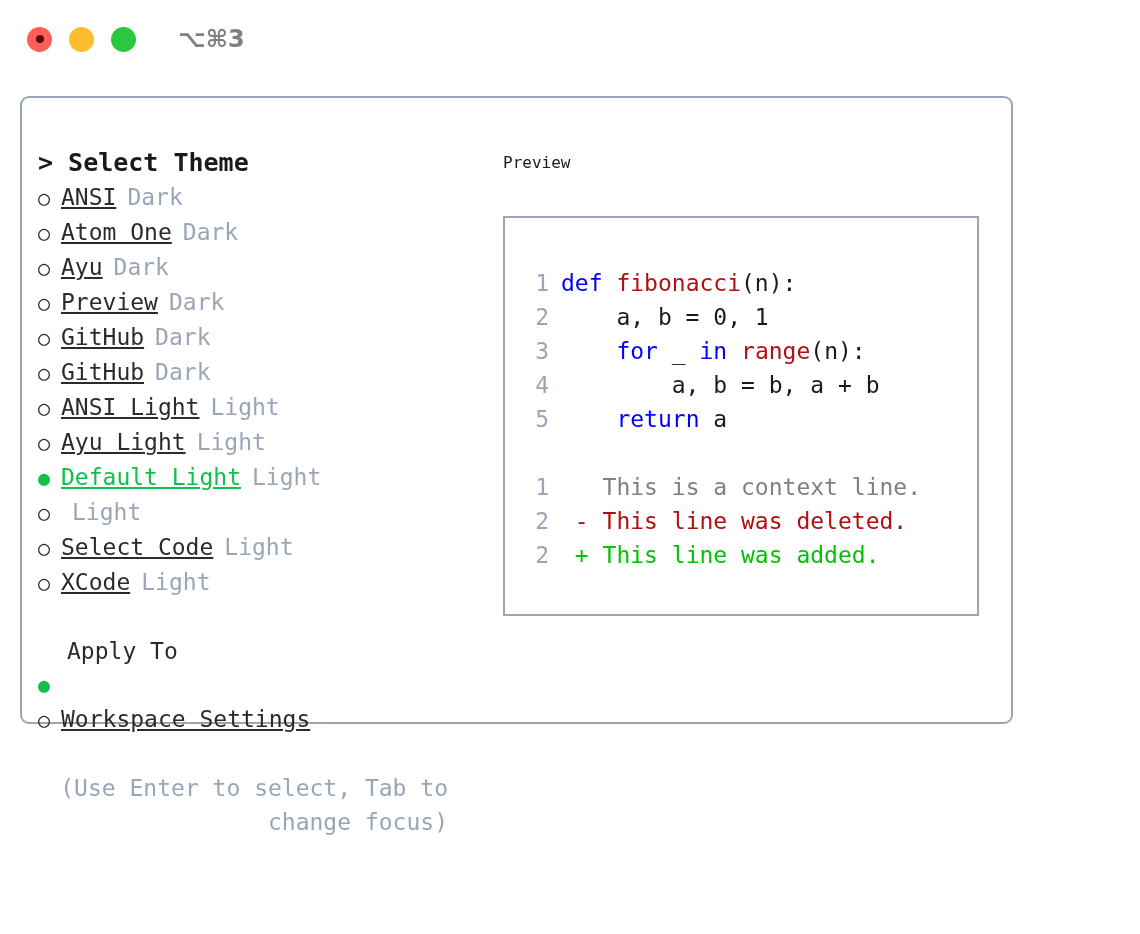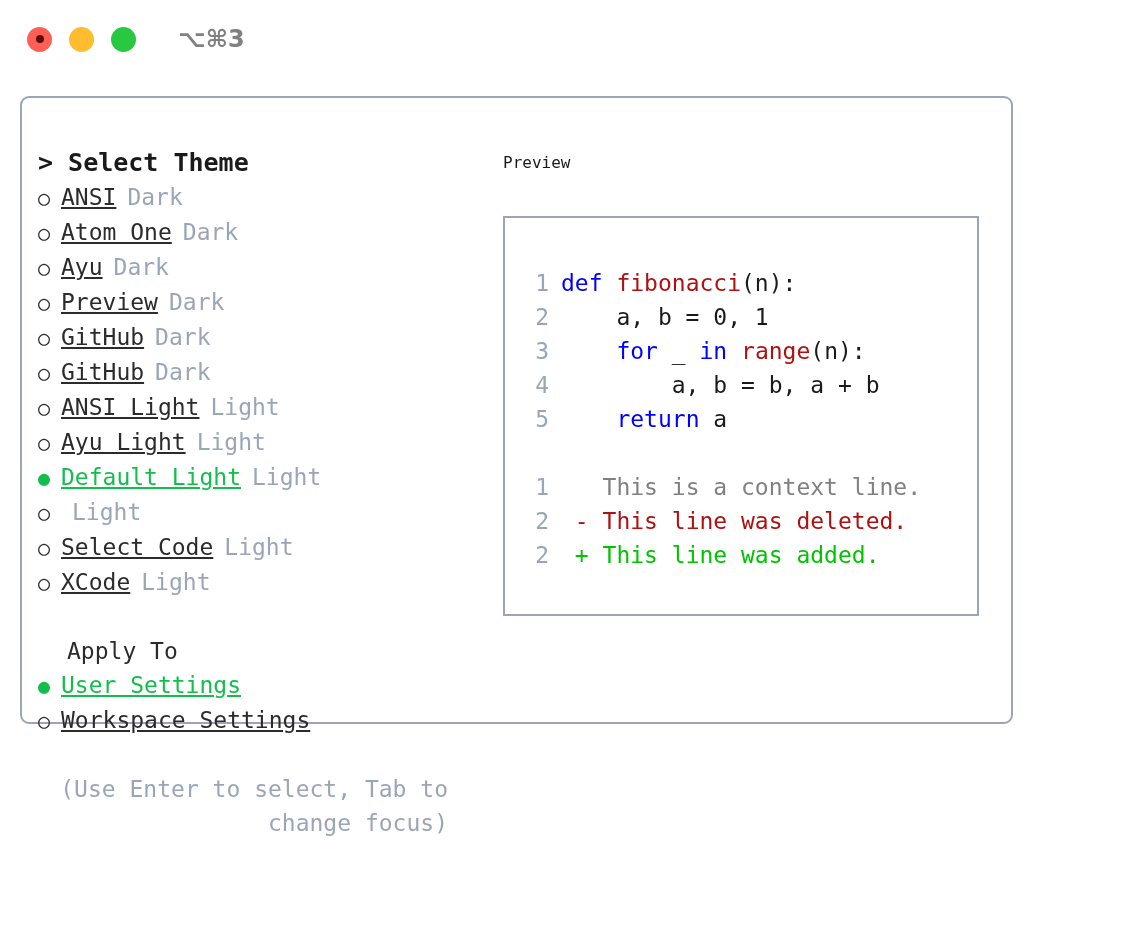--- a/index.html
+++ b/index.html
@@ -212,21 +212,21 @@
           <div class="item"><span class="bullet">○</span><span class="tag">Light</span></div>
           <div class="item"><span class="bullet">○</span><span class="label">Select Code</span><span class="tag">Light</span></div>
           <div class="item"><span class="bullet">○</span><span class="label">XCode</span><span class="tag">Light</span></div>
         </div>
 
       <div class="spacer-sm"></div>
 
       <div class="section-label">Apply To</div>
 
       <div class="list" id="apply-list">
-          <div class="item selected"><span class="bullet">●</span><span class="label">User Settings</span></div>
+          <div class="item selected"><span class="bullet">●</span></div>
           <div class="item"><span class="bullet">○</span><span class="label">Workspace Settings</span></div>
         </div>
 
       <div class="spacer-md"></div>
 
       <div class="hint">(Use Enter to select, Tab to change focus)</div>
     </div>
 
     <div class="right-col">
       <div class="preview-title">Preview</div>

